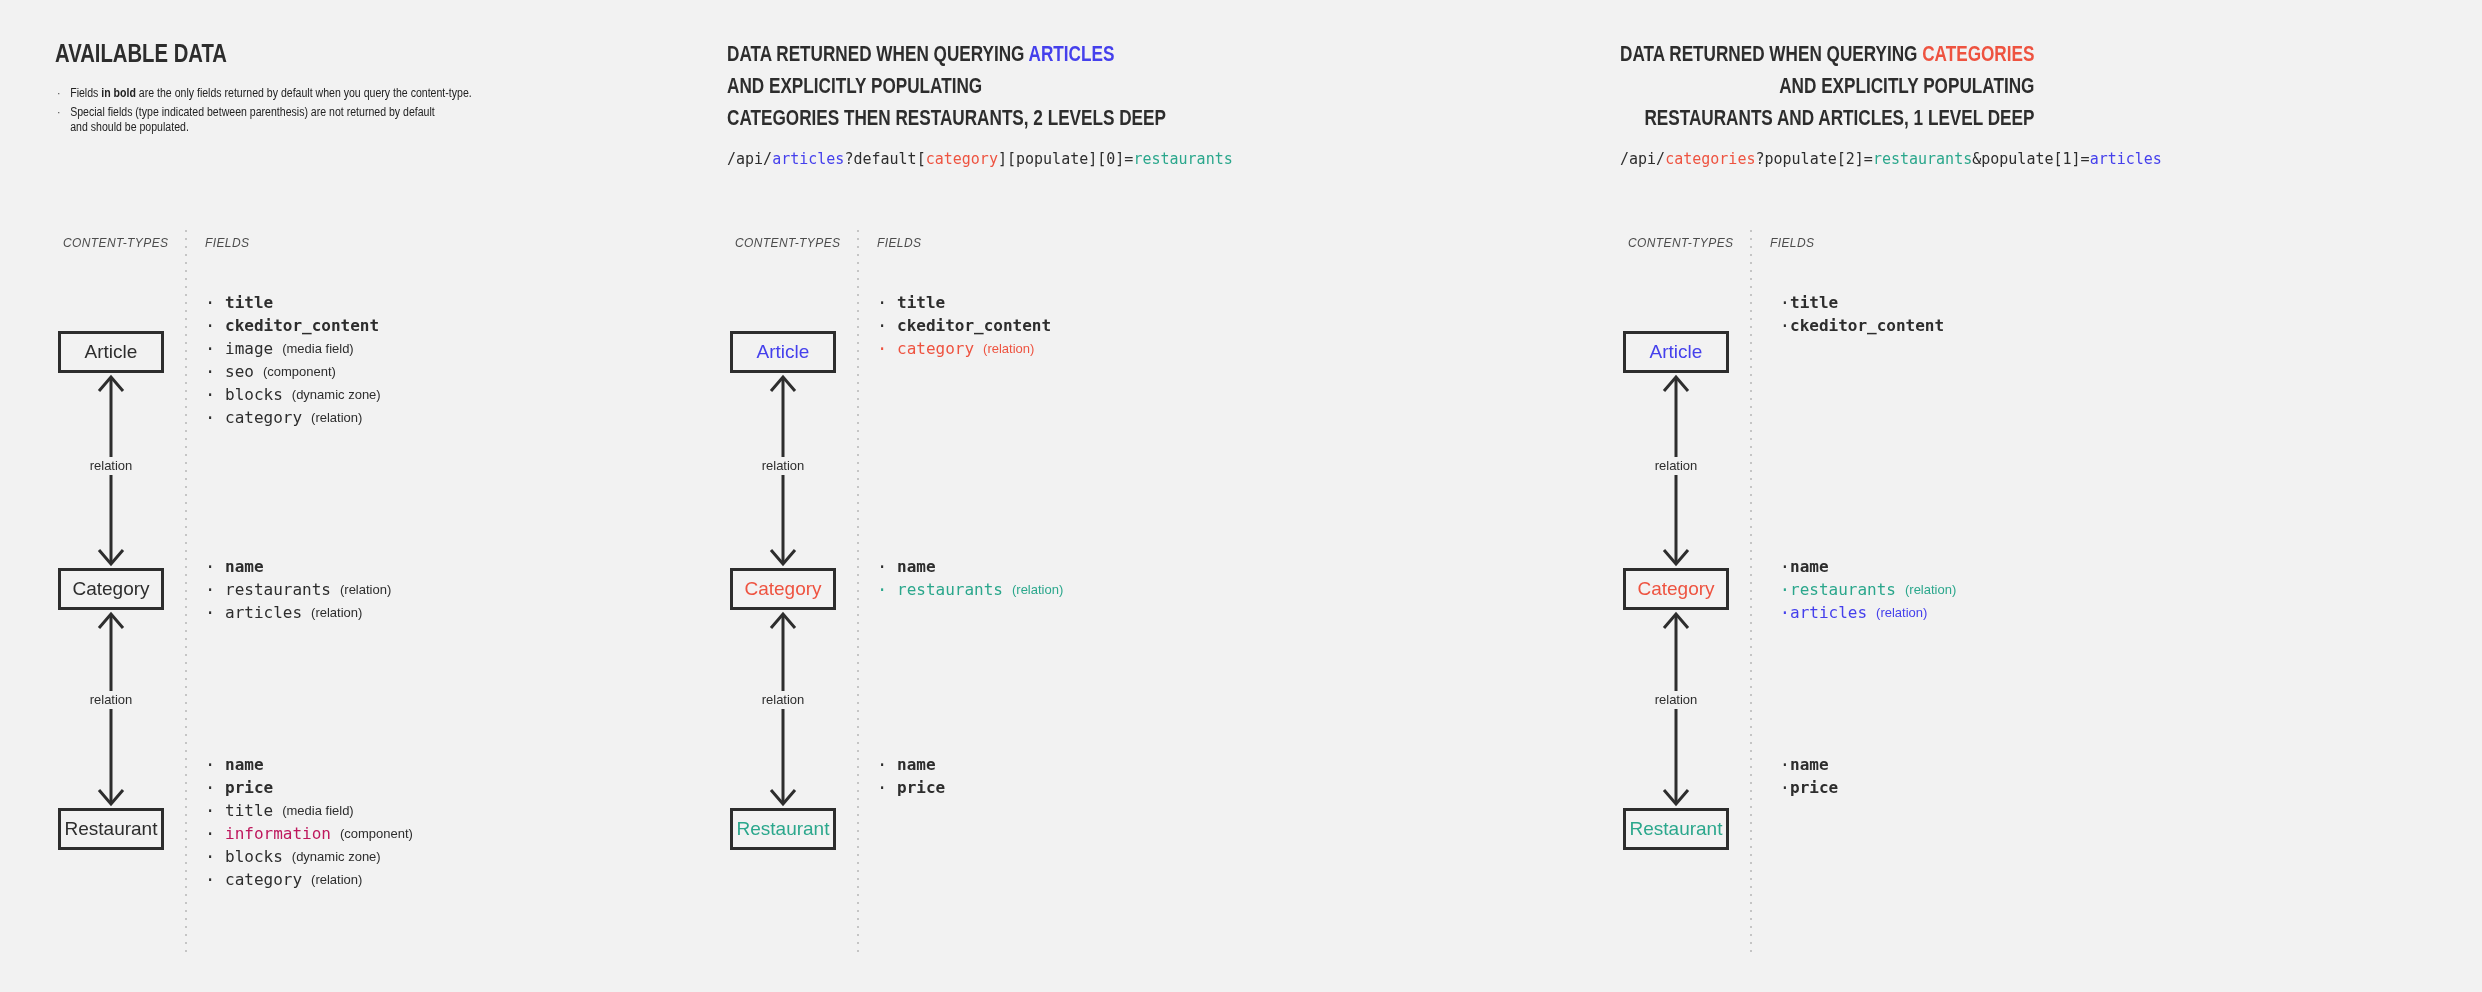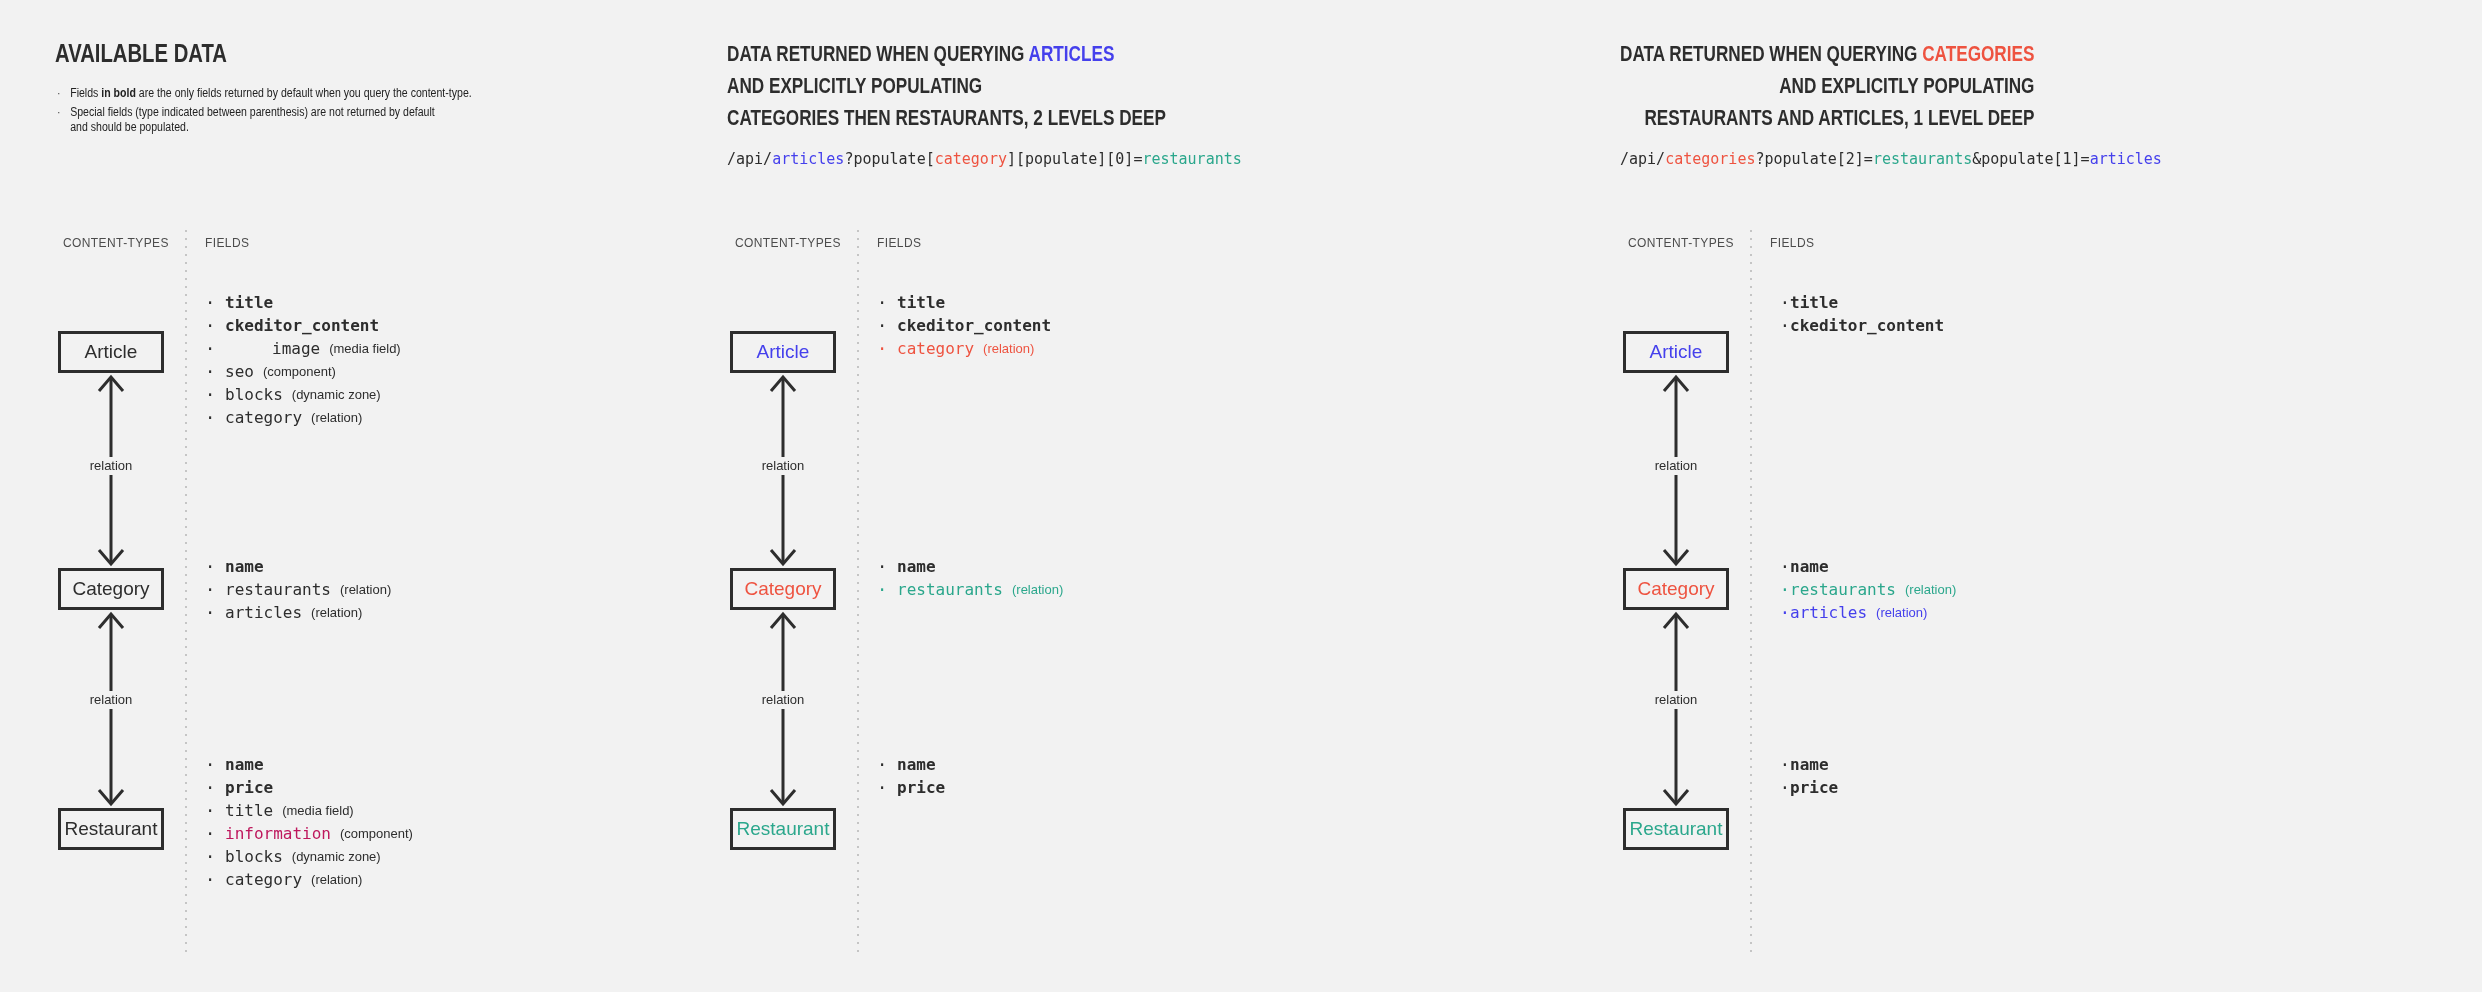--- a/index.html
+++ b/index.html
@@ -8,21 +8,21 @@
   .panel{position:absolute;top:0;height:828px;}
   .heading{position:absolute;top:38px;left:0;font-weight:bold;transform:scaleX(0.78);transform-origin:0 0;white-space:nowrap;}
   .heading.big{font-size:26px;line-height:30px;}
   .heading.med{font-size:22px;line-height:32px;}
   .notes{position:absolute;top:86px;left:2px;font-size:12px;color:#222;transform:scaleX(0.88);transform-origin:0 0;}
   .note{display:flex;margin-bottom:4px;}
   .note .dot{width:15px;color:#444;flex:0 0 15px;}
   .nline{line-height:15px;white-space:nowrap;}
   .code{position:absolute;top:150px;left:0;font-family:"DejaVu Sans Mono",monospace;font-size:15px;white-space:pre;}
   .diagram{position:absolute;top:230px;left:0;width:640px;height:730px;}
-  .dlabel{position:absolute;top:6px;font-size:12px;color:#4c4c4c;letter-spacing:0.4px;white-space:nowrap;}
+  .dlabel{position:absolute;top:6px;font-size:12px;color:#4c4c4c;letter-spacing:0.4px;white-space:nowrap;font-style:italic;}
   .divider{position:absolute;top:0;height:727px;width:2px;background-image:repeating-linear-gradient(to bottom,#c5c5c5 0 2px,transparent 2px 8px);}
   .ctbox{position:absolute;left:3px;width:106px;height:42px;box-sizing:border-box;border:3px solid #2d2d2d;background:#f2f2f2;display:flex;align-items:center;justify-content:center;font-size:19px;}
   .fields{position:absolute;left:150px;}
   .frow{height:23px;display:flex;align-items:center;font-family:"DejaVu Sans Mono",monospace;font-size:16px;white-space:nowrap;}
   .frow .dot{width:20px;flex:0 0 20px;font-size:17px;}
   .frow .ftype{font-family:"Liberation Sans",sans-serif;font-size:13px;margin-left:9px;}
   .arrow{position:absolute;}
   .rel{position:absolute;transform:translateX(-50%);background:#f2f2f2;font-size:13px;color:#2d2d2d;padding:1px 6px;line-height:16px;}
 </style>
 </head>
@@ -59,21 +59,21 @@
           <div class="frow">
             <span class="dot" style="color: rgb(45, 45, 45);">·</span>
             <span class="fname" style="color: rgb(45, 45, 45); font-weight: bold;">title</span>
           </div>
           <div class="frow">
             <span class="dot" style="color: rgb(45, 45, 45);">·</span>
             <span class="fname" style="color: rgb(45, 45, 45); font-weight: bold;">ckeditor_content</span>
           </div>
           <div class="frow">
             <span class="dot" style="color: rgb(45, 45, 45);">·</span>
-            <span class="fname" style="color: rgb(45, 45, 45); margin-left: 47px;">image</span>
+            <span class="fname" style="color: rgb(45, 45, 45);">image</span>
             <span class="ftype" style="color: rgb(45, 45, 45);">(media field)</span>
           </div>
           <div class="frow">
             <span class="dot" style="color: rgb(45, 45, 45);">·</span>
             <span class="fname" style="color: rgb(45, 45, 45);">seo</span>
             <span class="ftype" style="color: rgb(45, 45, 45);">(component)</span>
           </div>
           <div class="frow">
             <span class="dot" style="color: rgb(45, 45, 45);">·</span>
             <span class="fname" style="color: rgb(45, 45, 45);">blocks</span>
@@ -150,21 +150,21 @@
         </svg>
         <div class="rel" style="left: 56px; top: 461px;">relation</div>
       </div>
     </div>
     <div class="panel" style="left: 727px; width: 640px;">
       <div class="heading med">
         <div class="hline"><span class="seg">DATA RETURNED WHEN QUERYING </span><span class="seg" style="color: rgb(69, 64, 236);">ARTICLES</span></div>
         <div class="hline"><span class="seg">AND EXPLICITLY POPULATING</span></div>
         <div class="hline"><span class="seg">CATEGORIES THEN RESTAURANTS, 2 LEVELS DEEP</span></div>
       </div>
-      <div class="code"><span class="seg">/api/</span><span class="seg" style="color: rgb(69, 64, 236);">articles</span><span class="seg">?populate[</span><span class="seg" style="color: rgb(238, 83, 64);">category</span><span class="seg">][populate][0]=</span><span class="seg" style="color: rgb(43, 167, 140);">restaurants</span></div>
+      <div class="code"><span class="seg">/api/</span><span class="seg" style="color: rgb(69, 64, 236);">articles</span><span class="seg">?default[</span><span class="seg" style="color: rgb(238, 83, 64);">category</span><span class="seg">][populate][0]=</span><span class="seg" style="color: rgb(43, 167, 140);">restaurants</span></div>
       <div class="diagram">
         <div class="dlabel" style="left: 8px;">CONTENT-TYPES</div>
         <div class="dlabel" style="left: 150px;">FIELDS</div>
         <div class="divider" style="left: 130px;"></div>
         <div class="ctbox" style="top: 101px;">
           <span style="color: rgb(69, 64, 236);">Article</span>
         </div>
         <div class="fields" style="top: 61px;">
           <div class="frow">
             <span class="dot" style="color: rgb(45, 45, 45);">·</span>

